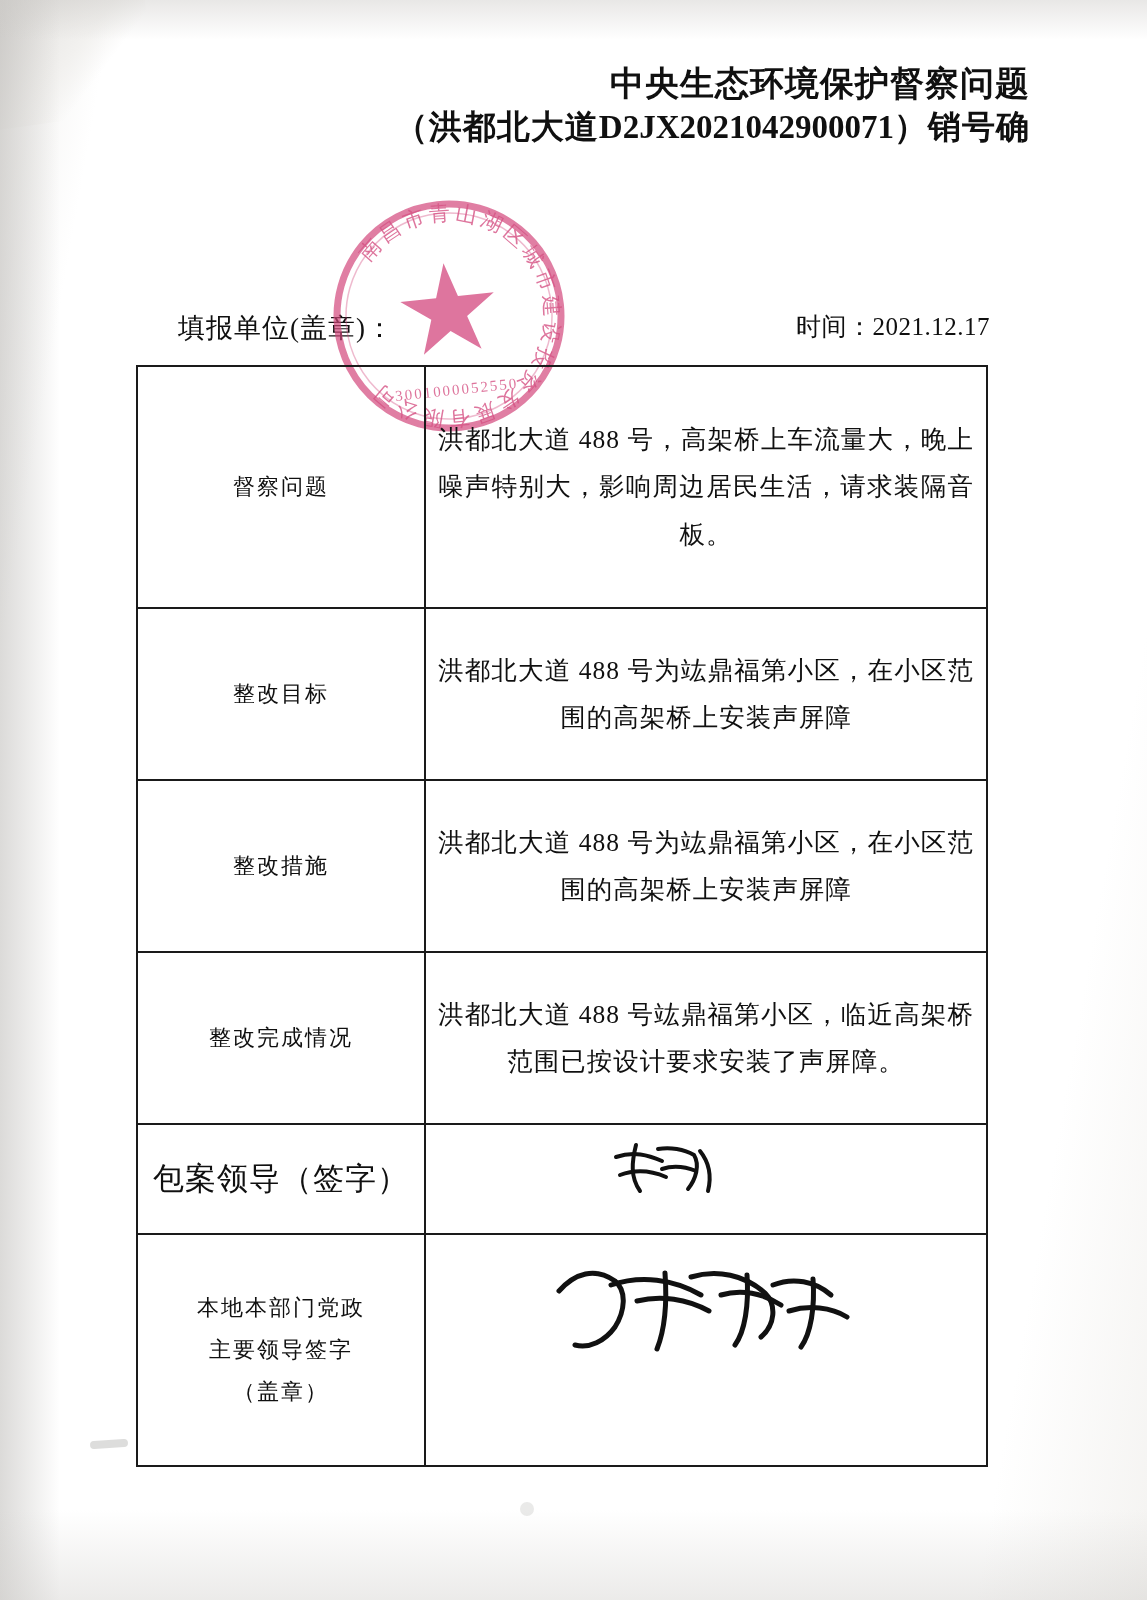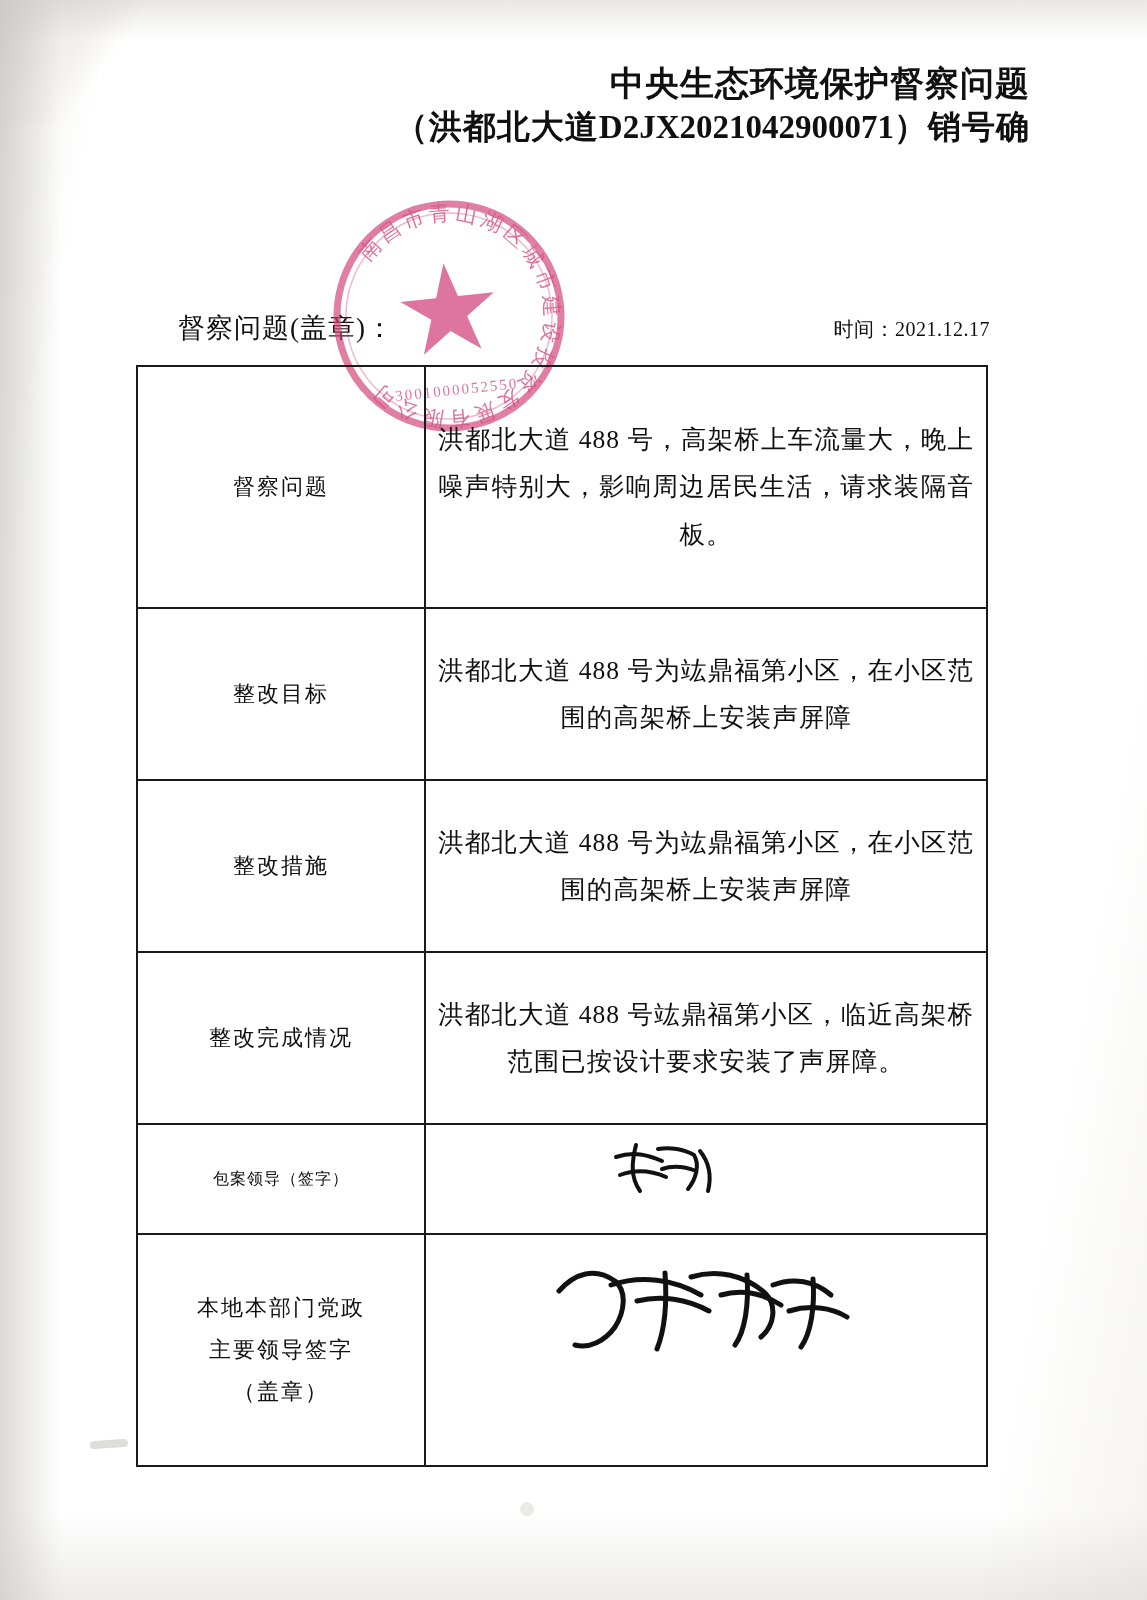--- a/index.html
+++ b/index.html
@@ -83,22 +83,22 @@
   .meta-left {
     position: absolute;
     left: 38px;
     top: 0;
     font-size: 27px;
     letter-spacing: 1px;
   }
   .meta-right {
     position: absolute;
     right: 20px;
-    top: 6px;
-    font-size: 20px;
+    top: 0;
+    font-size: 25px;
     letter-spacing: 0.5px;
   }
 
   
   .doc-table {
     position: absolute;
     left: 136px;
     top: 365px;
     width: 852px;
     border-collapse: collapse;
@@ -125,21 +125,21 @@
   }
   .value-cell .txt {
     display: block;
     text-align: justify;
     text-align-last: center;
   }
   .row-problem .value-cell { height: 220px; }
   .row-goal .value-cell { height: 150px; }
   .row-measure .value-cell { height: 150px; }
   .row-status .value-cell { height: 150px; }
-  .row-sign .label-cell { font-size: 16px; letter-spacing: 1px; }
+  .row-sign .label-cell { font-size: 31px; letter-spacing: 1px; }
   .row-sign .value-cell { height: 88px; }
   .row-leader .value-cell { height: 210px; }
   .row-leader .label-cell { line-height: 1.9; }
 
   
   .sig {
     position: relative;
     height: 100%;
     width: 100%;
   }
@@ -188,21 +188,21 @@
   <div class="scan-edge-left"></div>
   <div class="scan-edge-top"></div>
   <div class="scan-edge-bottom"></div>
 
   <div class="title-block">
     <span class="title-line">中央生态环境保护督察问题</span>
     <span class="title-line title-line-2"><span>（洪都北大道</span><span class="doc-id">D2JX2021042900071</span><span>）销号确</span></span>
   </div>
 
   <div class="meta-row">
-    <div class="meta-left">督察问题(盖章)：</div>
+    <div class="meta-left">填报单位(盖章)：</div>
     <div class="meta-right">时间：2021.12.17</div>
   </div>
 
   <div class="seal">
     <svg width="262" height="262" viewBox="0 0 262 262" xmlns="http://www.w3.org/2000/svg">
       <defs>
         <path id="sealArc" d="M 131,131 m -96,0 a 96,96 0 1,1 192,0 a 96,96 0 1,1 -192,0"></path>
       </defs>
       <circle cx="131" cy="131" r="112" fill="none" stroke="#d2447a" stroke-width="7" opacity="0.75"></circle>
       <circle cx="131" cy="131" r="103" fill="none" stroke="#d2447a" stroke-width="1.5" opacity="0.4"></circle>

